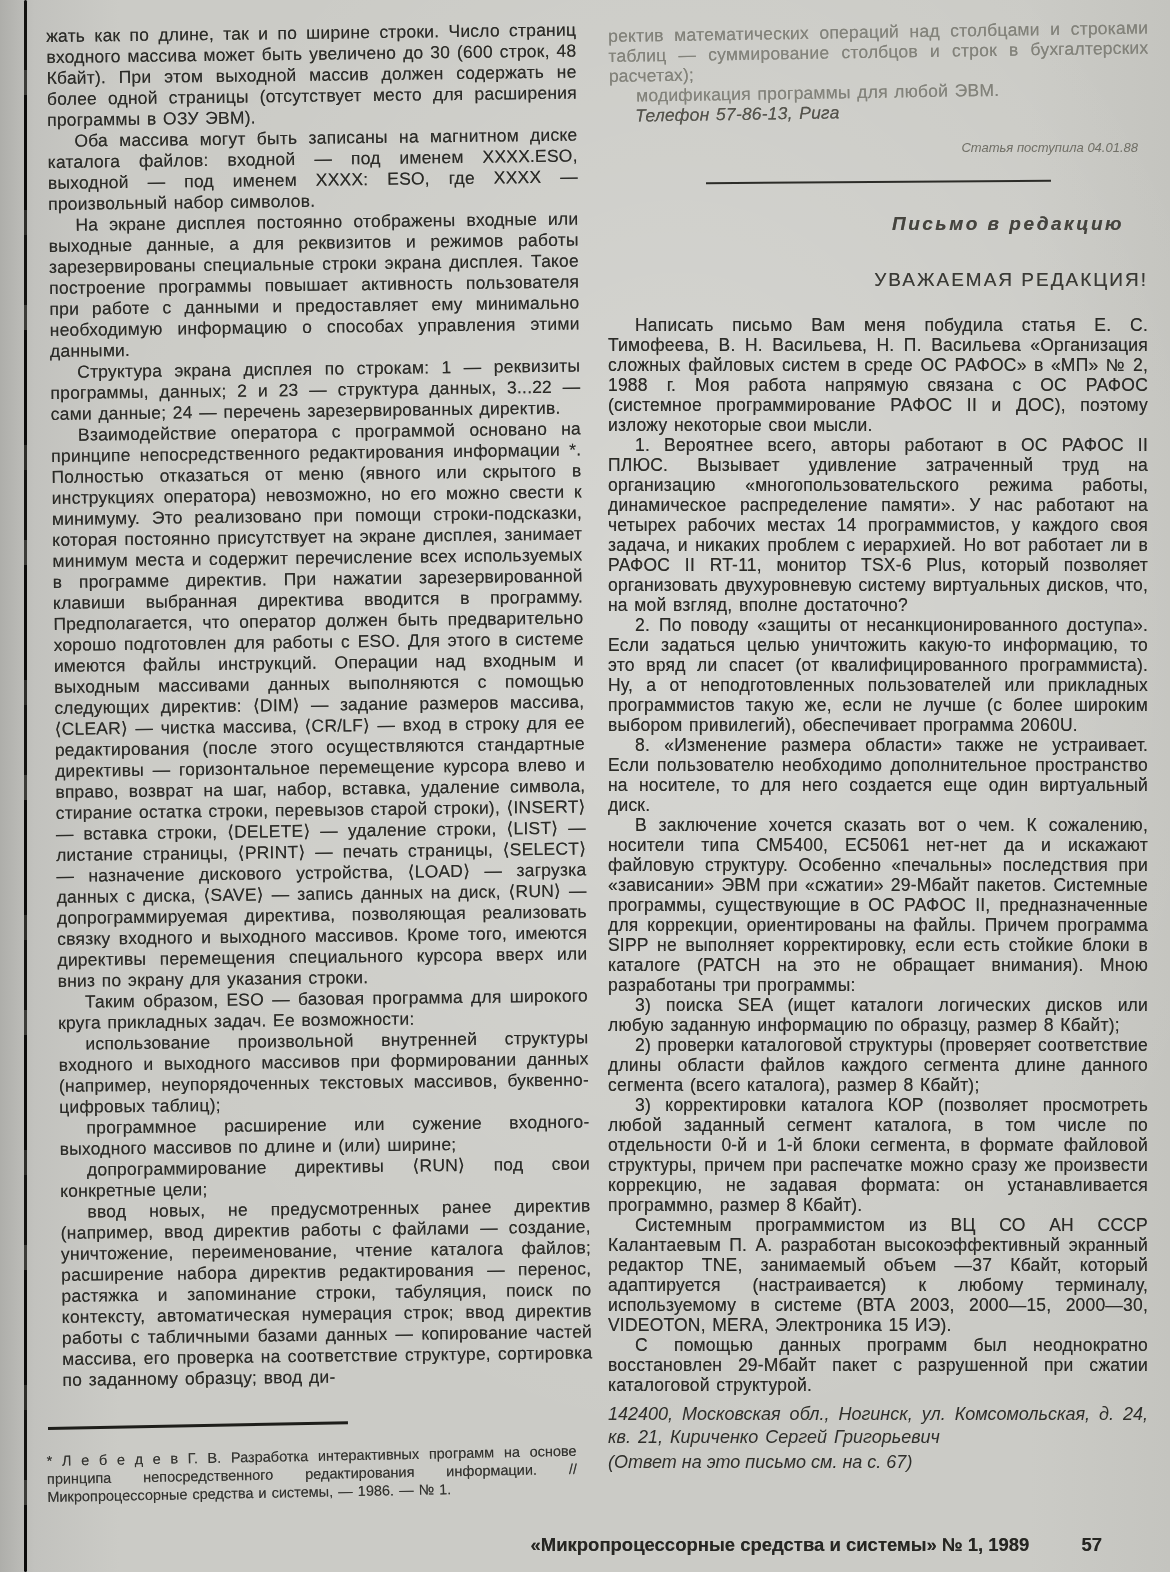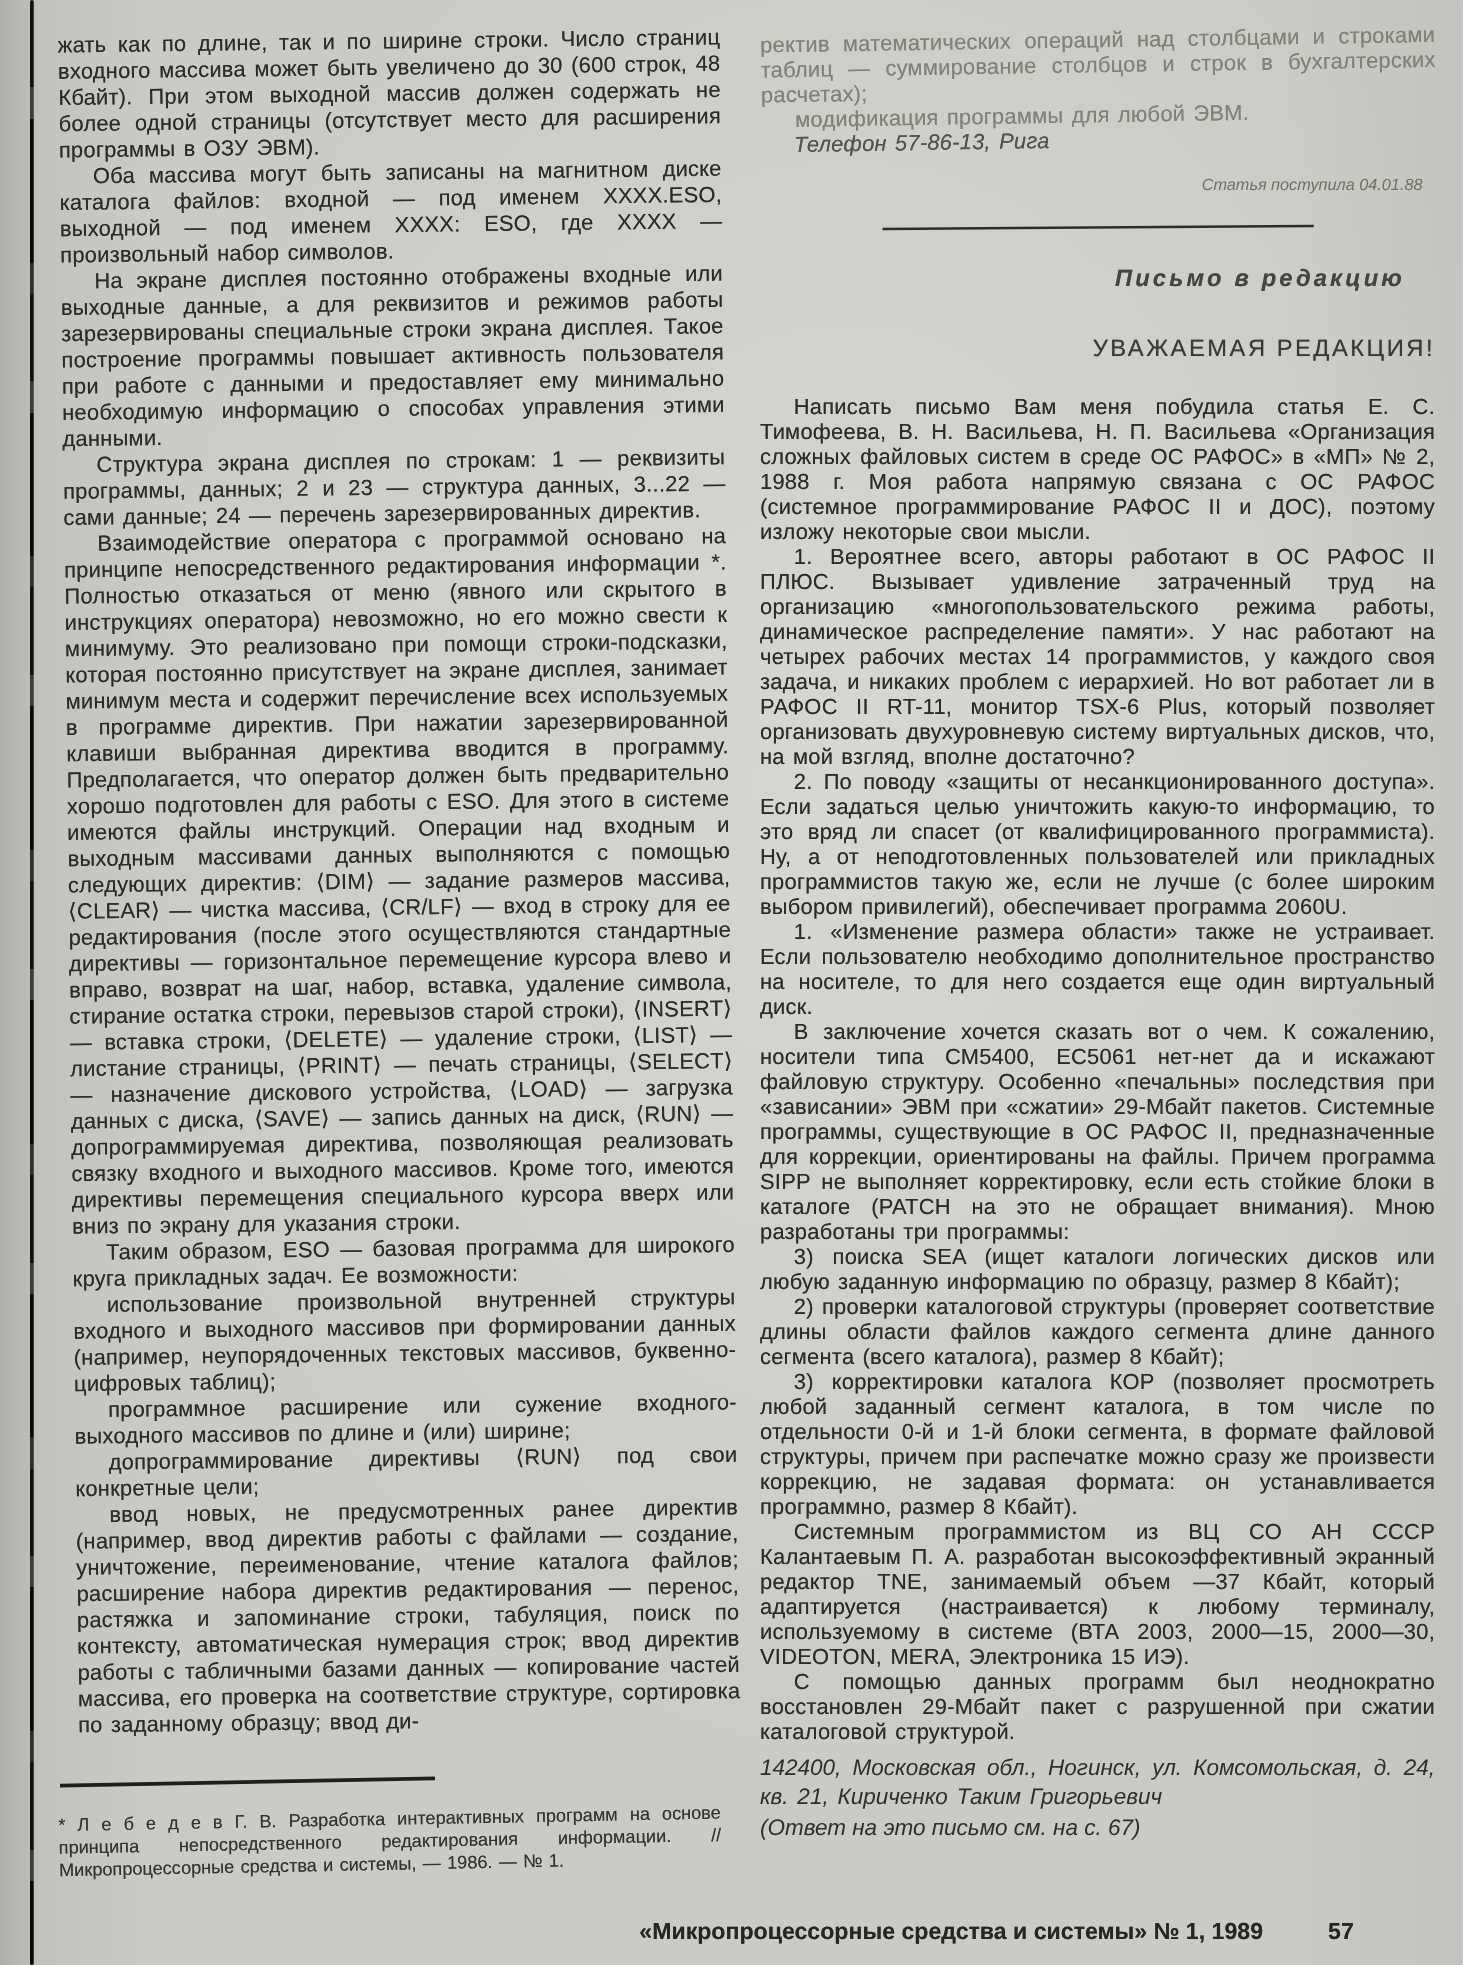--- a/index.html
+++ b/index.html
@@ -111,21 +111,21 @@
   }
   .reply-note {
     margin-top:2px;
     font-style:italic; font-size:18px; line-height:23px;
     color:#2e2e2a;
   }
 
   .footer {
     position:absolute; left:0; bottom:16px; width:1170px;
     display:flex; justify-content:flex-end; align-items:flex-start;
-    padding-right:87px; box-sizing:border-box; gap:52px;
+    padding-right:68px; box-sizing:border-box; gap:52px;
     font-weight:bold; font-size:18.5px;
     color:#262622;
     text-shadow:0 0 0.5px rgba(20,20,18,0.55);
   }
 </style>
 </head>
 <body>
 
 <div class="page">
 
@@ -163,30 +163,30 @@
     <div class="section-rule"></div>
 
     <div class="section-label">Письмо в редакцию</div>
 
     <h2 class="letter-heading">УВАЖАЕМАЯ РЕДАКЦИЯ!</h2>
 
     <div id="right-paras">
         <p class="para">Написать письмо Вам меня побудила статья Е. С. Тимофеева, В. Н. Васильева, Н. П. Васильева «Организация сложных файловых систем в среде ОС РАФОС» в «МП» № 2, 1988 г. Моя работа напрямую связана с ОС РАФОС (системное программирование РАФОС II и ДОС), поэтому изложу некоторые свои мысли.</p>
         <p class="para">1. Вероятнее всего, авторы работают в ОС РАФОС II ПЛЮС. Вызывает удивление затраченный труд на организацию «многопользовательского режима работы, динамическое распределение памяти». У нас работают на четырех рабочих местах 14 программистов, у каждого своя задача, и никаких проблем с иерархией. Но вот работает ли в РАФОС II RT-11, монитор TSX-6 Plus, который позволяет организовать двухуровневую систему виртуальных дисков, что, на мой взгляд, вполне достаточно?</p>
         <p class="para">2. По поводу «защиты от несанкционированного доступа». Если задаться целью уничтожить какую-то информацию, то это вряд ли спасет (от квалифицированного программиста). Ну, а от неподготовленных пользователей или прикладных программистов такую же, если не лучше (с более широким выбором привилегий), обеспечивает программа 2060U.</p>
-        <p class="para">1. «Изменение размера области» также не устраивает. Если пользователю необходимо дополнительное пространство на носителе, то для него создается еще один виртуальный диск.</p>
+        <p class="para">8. «Изменение размера области» также не устраивает. Если пользователю необходимо дополнительное пространство на носителе, то для него создается еще один виртуальный диск.</p>
         <p class="para">В заключение хочется сказать вот о чем.  К сожалению, носители типа СМ5400, ЕС5061 нет-нет да и искажают файловую структуру. Особенно «печальны» последствия при «зависании» ЭВМ при «сжатии» 29-Мбайт пакетов. Системные программы, существующие в ОС РАФОС II, предназначенные для коррекции, ориентированы на файлы. Причем программа SIPP не выполняет корректировку, если есть стойкие блоки в каталоге (PATCH на это не обращает внимания). Мною разработаны три программы:</p>
         <p class="para">3) поиска SEA (ищет каталоги логических дисков или любую заданную  информацию по образцу, размер 8 Кбайт);</p>
         <p class="para">2) проверки каталоговой структуры (проверяет соответствие длины области файлов каждого сегмента длине данного сегмента (всего каталога), размер 8 Кбайт);</p>
         <p class="para">3) корректировки каталога КОР (позволяет просмотреть любой заданный сегмент каталога, в том числе по отдельности 0-й и 1-й блоки сегмента, в формате файловой структуры, причем при распечатке можно сразу же произвести коррекцию, не задавая формата:  он устанавливается программно, размер 8 Кбайт).</p>
         <p class="para">Системным программистом из ВЦ СО АН СССР Калантаевым П. А. разработан высокоэффективный экранный редактор TNE, занимаемый объем —37 Кбайт, который адаптируется (настраивается) к любому терминалу, используемому в системе (ВТА 2003, 2000—15, 2000—30, VIDEOTON, MERA, Электроника 15 ИЭ).</p>
         <p class="para">С помощью данных программ был неоднократно восстановлен 29-Мбайт пакет с разрушенной при сжатии каталоговой структурой.</p>
       </div>
 
-    <div class="address">142400, Московская обл., Ногинск, ул. Комсомольская, д. 24, кв. 21, Кириченко Таким Григорьевич</div>
+    <div class="address">142400, Московская обл., Ногинск, ул. Комсомольская, д. 24, кв. 21, Кириченко Сергей Григорьевич</div>
 
     <div class="reply-note">(Ответ на это письмо см. на с. 67)</div>
   </div>
 
   <div class="footer">
     <span>«Микропроцессорные средства и системы» № 1, 1989</span>
     <span>57</span>
   </div>
 
 </div>

